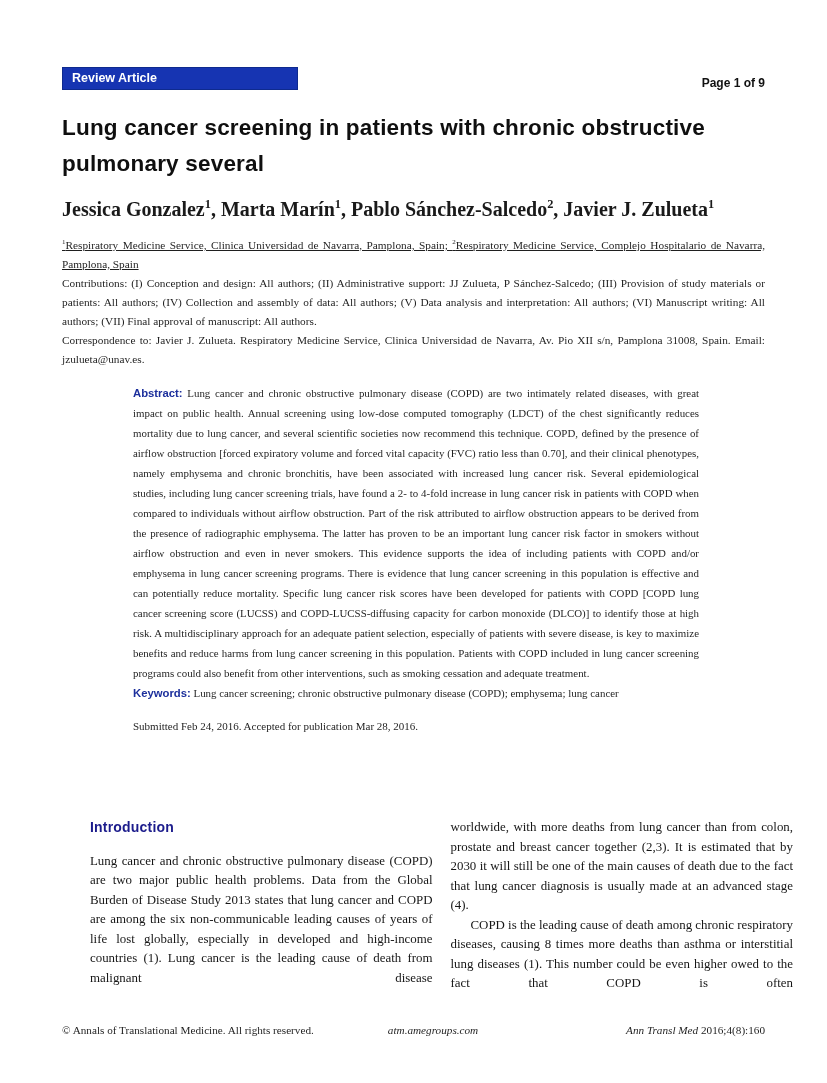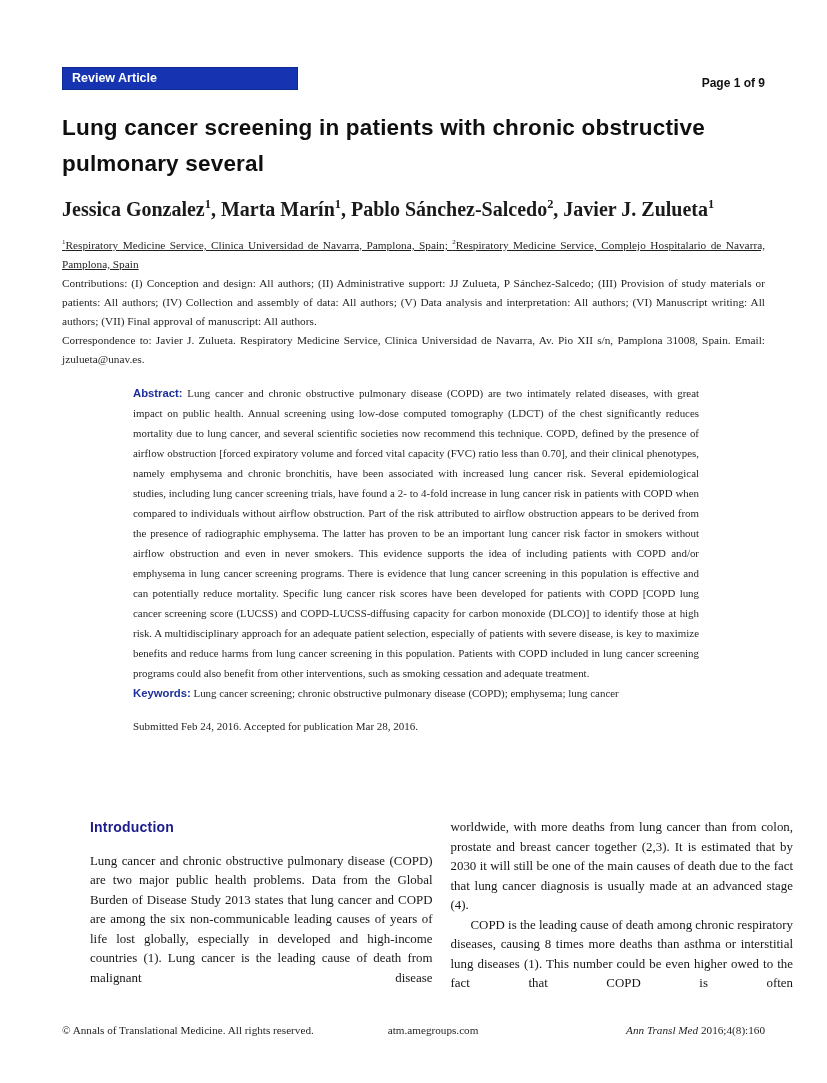--- a/index.html
+++ b/index.html
@@ -53,21 +53,21 @@
   .intro-heading{
     font-family:"Liberation Sans",sans-serif;font-weight:bold;font-size:14px;
     color:var(--heading-navy);margin:0 0 14px 0;letter-spacing:0.2px;
   }
   .col p{margin:0;}
   .indent{text-indent:1.55em;}
   .justify-last{text-align-last:justify;}
 
   .footer{position:absolute;top:1024px;left:62px;width:703px;display:flex;font-size:11.2px;color:#1f1f1f;}
   .footer .f-left{flex:1.4;text-align:left;}
-  .footer .f-center{flex:1;text-align:center;}
+  .footer .f-center{flex:1;text-align:center;font-style:italic;}
   .footer .f-right{flex:1.2;text-align:right;}
   .italic{font-style:italic;}
 </style>
 </head>
 <body>
 
 <div class="page">
   <div class="content">
 
     <div class="header-row">

